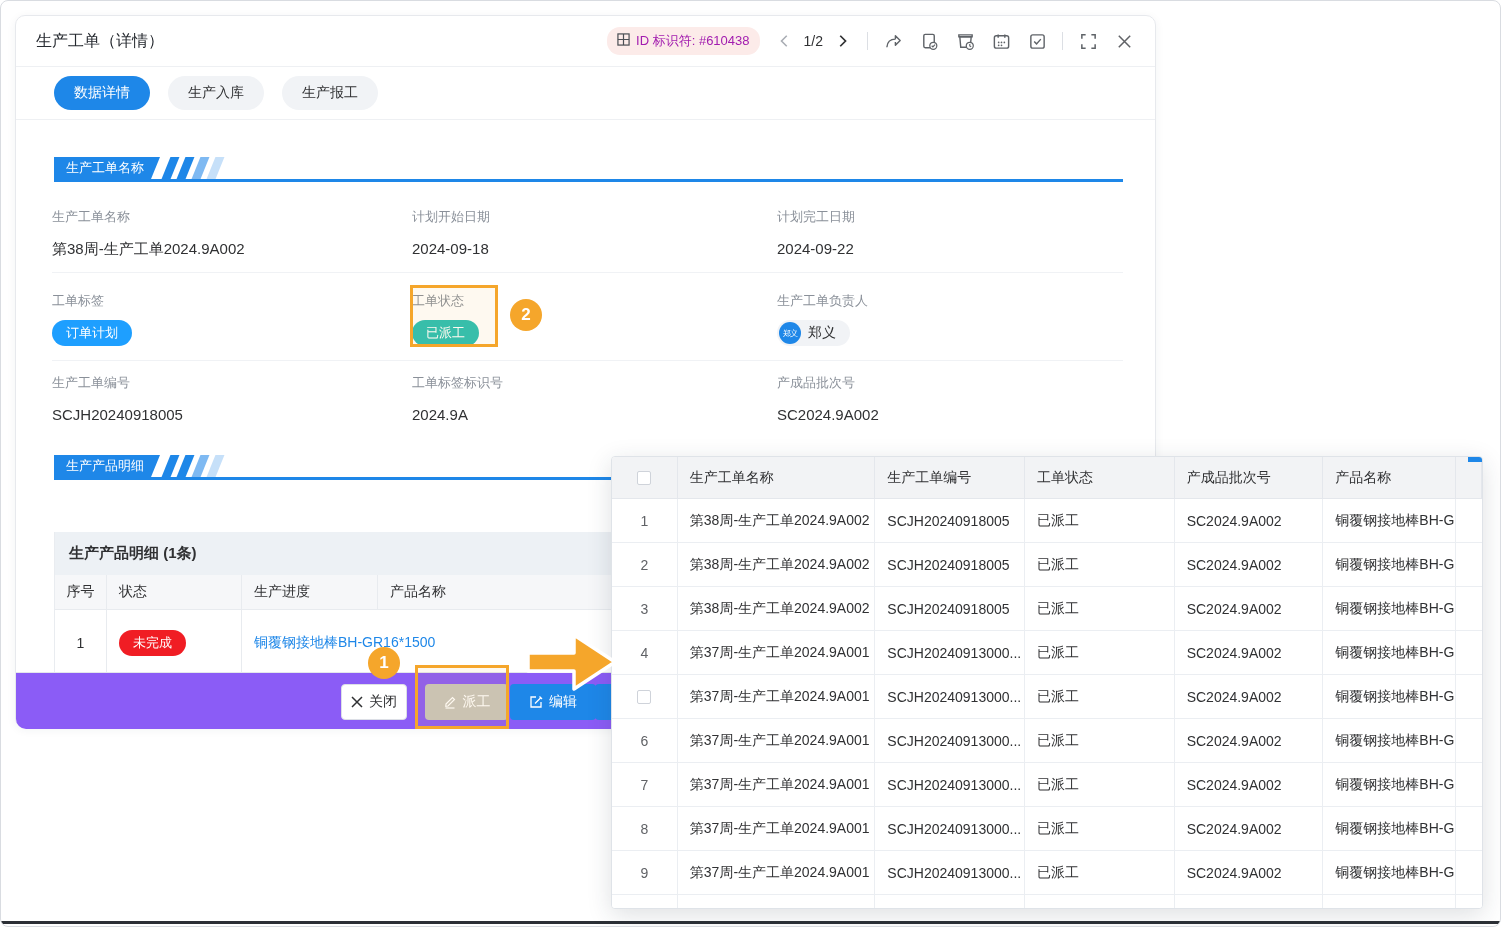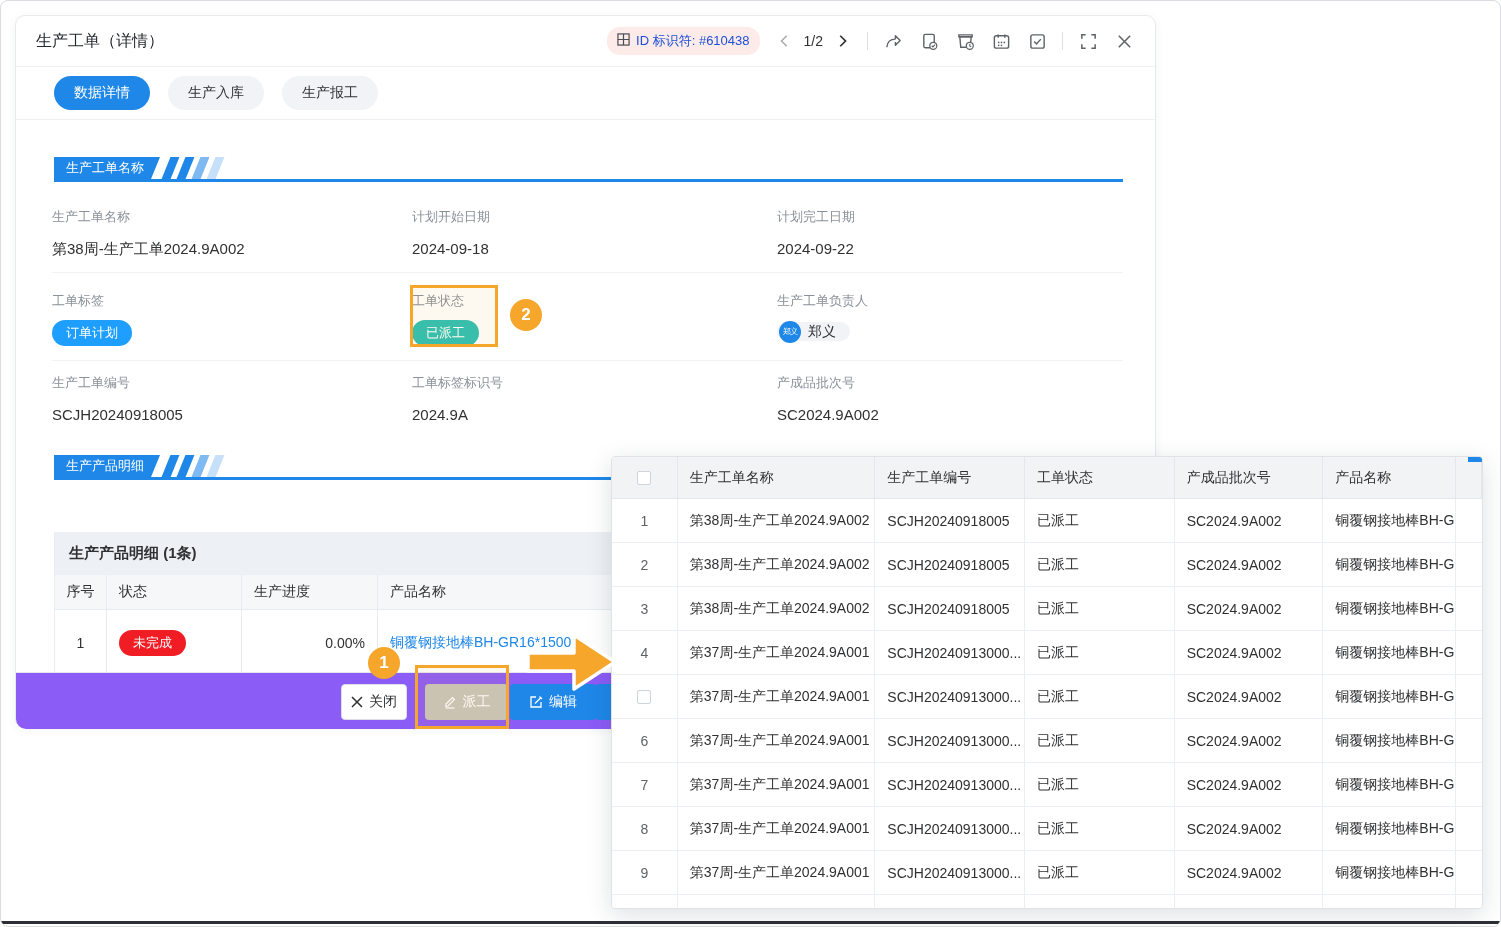--- a/index.html
+++ b/index.html
@@ -5,21 +5,21 @@
   * { margin:0; padding:0; box-sizing:border-box; }
   html,body { width:1501px; height:927px; background:#fff; font-family:"Liberation Sans","DejaVu Sans",sans-serif; }
   .viewport { position:relative; width:1501px; height:927px; background:#fff; border:1px solid #d9dce1; border-radius:8px; overflow:hidden; }
   .bottom-line { position:absolute; left:0; right:0; bottom:2px; height:3px; background:#2c3036; }
 
   
   .dialog { position:absolute; left:14px; top:14px; width:1141px; height:713px; background:#fff; border:1px solid #e7e9ed; border-radius:10px; box-shadow:0 2px 10px rgba(31,45,61,.06); }
   .dlg-header { position:absolute; top:0; left:0; right:0; height:51px; border-bottom:1px solid #eef0f3; display:flex; align-items:center; padding:0 20px; }
   .dlg-title { font-size:16px; color:#262a30; }
   .hdr-right { margin-left:auto; display:flex; align-items:center; gap:14px; }
-  .id-badge { display:flex; align-items:center; gap:6px; background:#fcebe9; color:#1d4ed8; font-size:13px; padding:5px 10px; border-radius:13px; }
+  .id-badge { display:flex; align-items:center; gap:6px; background:#fcebe9; color:#a21caf; font-size:13px; padding:5px 10px; border-radius:13px; }
   .pager { display:flex; align-items:center; gap:8px; font-size:14px; color:#303133; }
   .vdiv { width:1px; height:18px; background:#dcdfe4; }
   .hicon { display:flex; align-items:center; justify-content:center; width:22px; height:22px; cursor:pointer; }
   .hicon svg { display:block; }
 
   
   .tabs { position:absolute; top:60px; left:38px; display:flex; gap:18px; }
   .tab-pill { height:34px; padding:0 20px; display:flex; align-items:center; border-radius:17px; font-size:14px; background:#f1f3f6; color:#303133; cursor:pointer; }
   .tab-pill.active { background:#1e87e8; color:#fff; }
   .tabs-divider { position:absolute; top:103px; left:0; right:0; height:1px; background:#eef0f3; }
@@ -38,21 +38,21 @@
   .fcol.p0 { left:0; } .fcol.p1 { left:360px; } .fcol.p2 { left:725px; }
   .flabel { font-size:13px; color:#8a9099; margin-bottom:14px; }
   .fvalue { font-size:15px; color:#303133; }
   .hr { position:absolute; left:36px; width:1071px; height:1px; background:#f0f2f5; }
 
   .pill { display:inline-flex; align-items:center; height:26px; padding:0 14px; border-radius:13px; color:#fff; font-size:13px; }
   .pill.blue { background:#1e9fff; }
   .pill.teal { background:#2bc0b4; }
   .pill.red  { background:#f01d24; }
 
-  .owner-chip { display:inline-flex; align-items:center; height:19px; background:#f1f3f6; border-radius:14px; padding:2px 14px 2px 2px; gap:7px; }
+  .owner-chip { display:inline-flex; align-items:center; height:26px; background:#f1f3f6; border-radius:14px; padding:2px 14px 2px 2px; gap:7px; }
   .owner-avatar { width:22px; height:22px; border-radius:50%; background:#1e87e8; color:#fff; font-size:8px; letter-spacing:-1px; display:flex; align-items:center; justify-content:center; }
   .owner-name { font-size:14px; color:#303133; }
 
   
   .card { position:absolute; left:38px; top:516px; width:1069px; height:162px; border:1px solid #e9ecf0; border-top:none; }
   .card-header { height:43px; background:#edf1f5; display:flex; align-items:center; padding:0 14px; font-size:15px; font-weight:bold; color:#303133; }
   .ptable-head { height:35px; background:#f6f7f9; display:flex; border-bottom:1px solid #e8ebef; }
   .ptable-row { height:66px; display:flex; background:#fff; }
   .pcell { display:flex; align-items:center; padding:0 12px; font-size:14px; color:#303133; border-right:1px solid #e8ebef; overflow:hidden; white-space:nowrap; }
   .pc0 { width:52px; justify-content:center; padding:0; }
@@ -262,21 +262,20 @@
         <div class="pcell pc0">序号</div>
         <div class="pcell pc1">状态</div>
         <div class="pcell pc2">生产进度</div>
         <div class="pcell pc3">产品名称</div>
       </div>
       <div class="ptable-row">
         <div class="pcell pc0">1</div>
         <div class="pcell pc1">
           <span class="pill red">未完成</span>
         </div>
-        <div class="pcell pc2 num">0.00%</div>
         <div class="pcell pc3">
           <span class="plink">铜覆钢接地棒BH-GR16*1500</span>
         </div>
       </div>
       <div class="scroll-zone">
         <div class="scroll-thumb"></div>
       </div>
     </div>
 
     <div class="dlg-footer">

